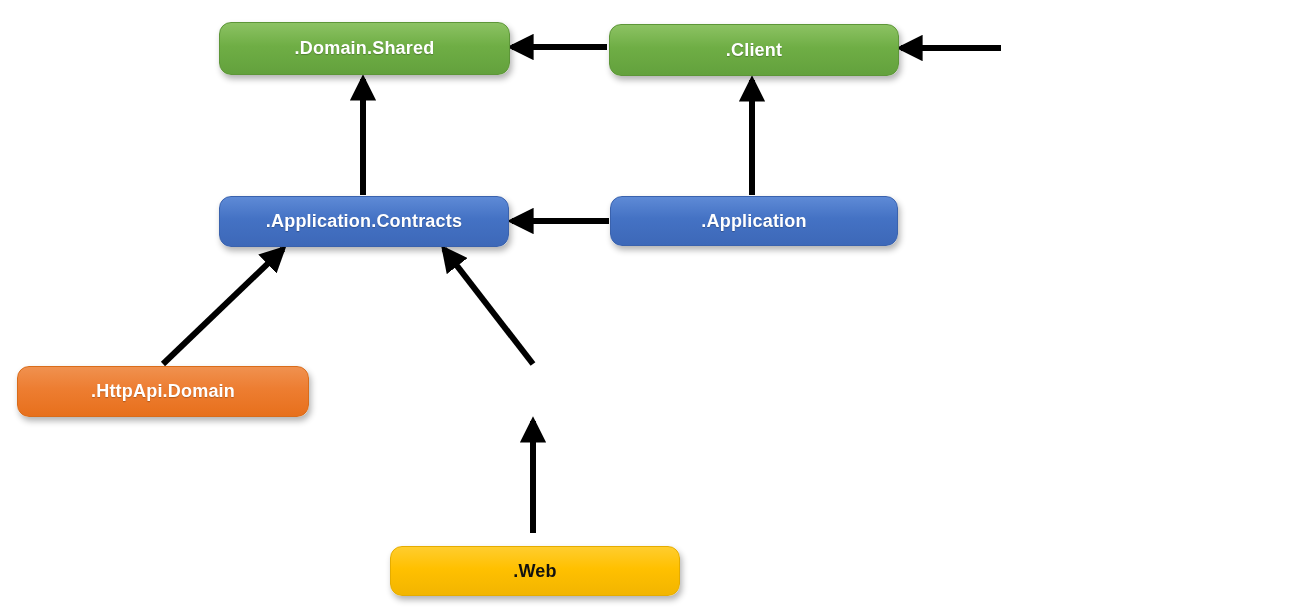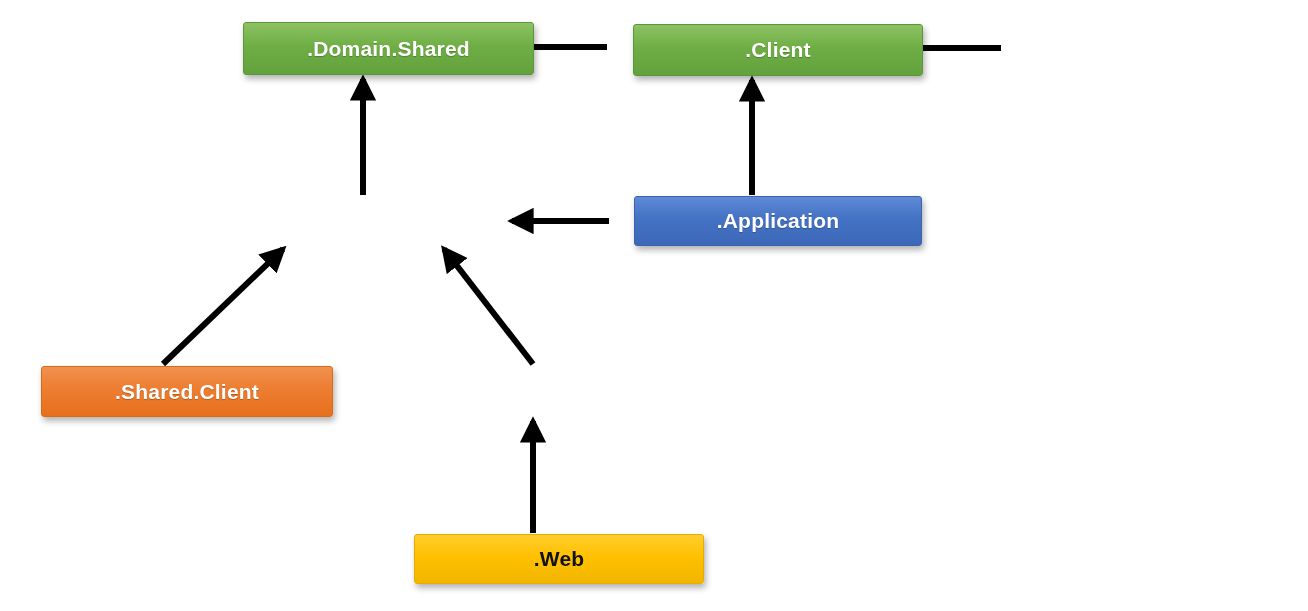--- a/index.html
+++ b/index.html
@@ -3,42 +3,41 @@
 <meta charset="utf-8">
 <style>
   html,body{margin:0;padding:0;background:#ffffff;}
   body{width:1308px;height:611px;position:relative;font-family:"Liberation Sans","DejaVu Sans",sans-serif;overflow:hidden;}
   #canvas{position:relative;width:1308px;height:611px;}
   #edges-svg{position:absolute;left:0;top:0;width:1308px;height:611px;pointer-events:none;}
 
   .node{
     position:absolute;
     display:flex;align-items:center;justify-content:center;
-    font-weight:bold;font-size:21px;color:#ffffff;
+    font-weight:bold;font-size:18px;color:#ffffff;
     text-shadow:0 1px 1px rgba(0,0,0,0.25);
-    border-radius:3px;
+    border-radius:12px;
     box-shadow:2px 4px 6px rgba(0,0,0,0.30);
     letter-spacing:0.2px;
     white-space:nowrap;
-    margin-left:24px;
   }
   .node.green {background:linear-gradient(to bottom,#8cc263,#6fae45 45%,#63a13d);border:1px solid #5d9638;}
   .node.blue  {background:linear-gradient(to bottom,#5e8ad6,#4472c4 45%,#3d68b8);border:1px solid #3a62ad;}
   .node.orange{background:linear-gradient(to bottom,#f0914f,#ed7d31 45%,#e7701c);border:1px solid #d96c1a;}
   .node.gray  {background:linear-gradient(to bottom,#b6b6b6,#a5a5a5 45%,#9b9b9b);border:1px solid #969696;}
   .node.yellow{background:linear-gradient(to bottom,#ffcd2e,#ffc000 45%,#f2b500);border:1px solid #e5ac00;color:#111111;text-shadow:none;}
 
   #n-domain-shared {left:219px;top:22px; width:289px;height:51px;}
   #n-domain        {left:609px;top:24px; width:288px;height:50px;}
   #n-efcore        {left:1002px;top:25px;width:289px;height:48px;}
   #n-app-contracts {left:219px;top:196px;width:288px;height:49px;}
   #n-application   {left:610px;top:196px;width:286px;height:48px;}
   #n-httpapi-client{left:17px; top:366px;width:290px;height:49px;}
   #n-httpapi       {left:390px;top:367px;width:289px;height:49px;}
-  #n-web           {left:390px;top:534px;width:288px;height:48px;}
+  #n-web           {left:390px;top:546px;width:288px;height:48px;}
 </style>
 </head>
 <body>
 
 <div id="canvas">
 
   <svg id="edges-svg">
     <defs>
       <marker id="arrowhead" markerUnits="strokeWidth" markerWidth="4.4" markerHeight="4.4" refX="3.6" refY="2.2" orient="auto">
         <path d="M0,0 L4.4,2.2 L0,4.4 z" fill="#000000"></path>
@@ -54,21 +53,22 @@
         <line x1="533" y1="364" x2="444" y2="249" stroke="#000000" stroke-width="6" marker-end="url(#arrowhead)"></line>
         <line x1="533" y1="533" x2="533" y2="421" stroke="#000000" stroke-width="6" marker-end="url(#arrowhead)"></line>
       </g>
   </svg>
 
   <div id="n-domain-shared" class="node green">.Domain.Shared</div>
 
   <div id="n-domain" class="node green">.Client</div>
 
 
+  <div id="n-app-contracts" class="node blue">.Application.Contracts</div>
 
   <div id="n-application" class="node blue">.Application</div>
 
-  <div id="n-httpapi-client" class="node orange">.Shared.Client</div>
+  <div id="n-httpapi-client" class="node orange">.HttpApi.Domain</div>
 
 
   <div id="n-web" class="node yellow">.Web</div>
 
 </div>
 
 </body></html>

